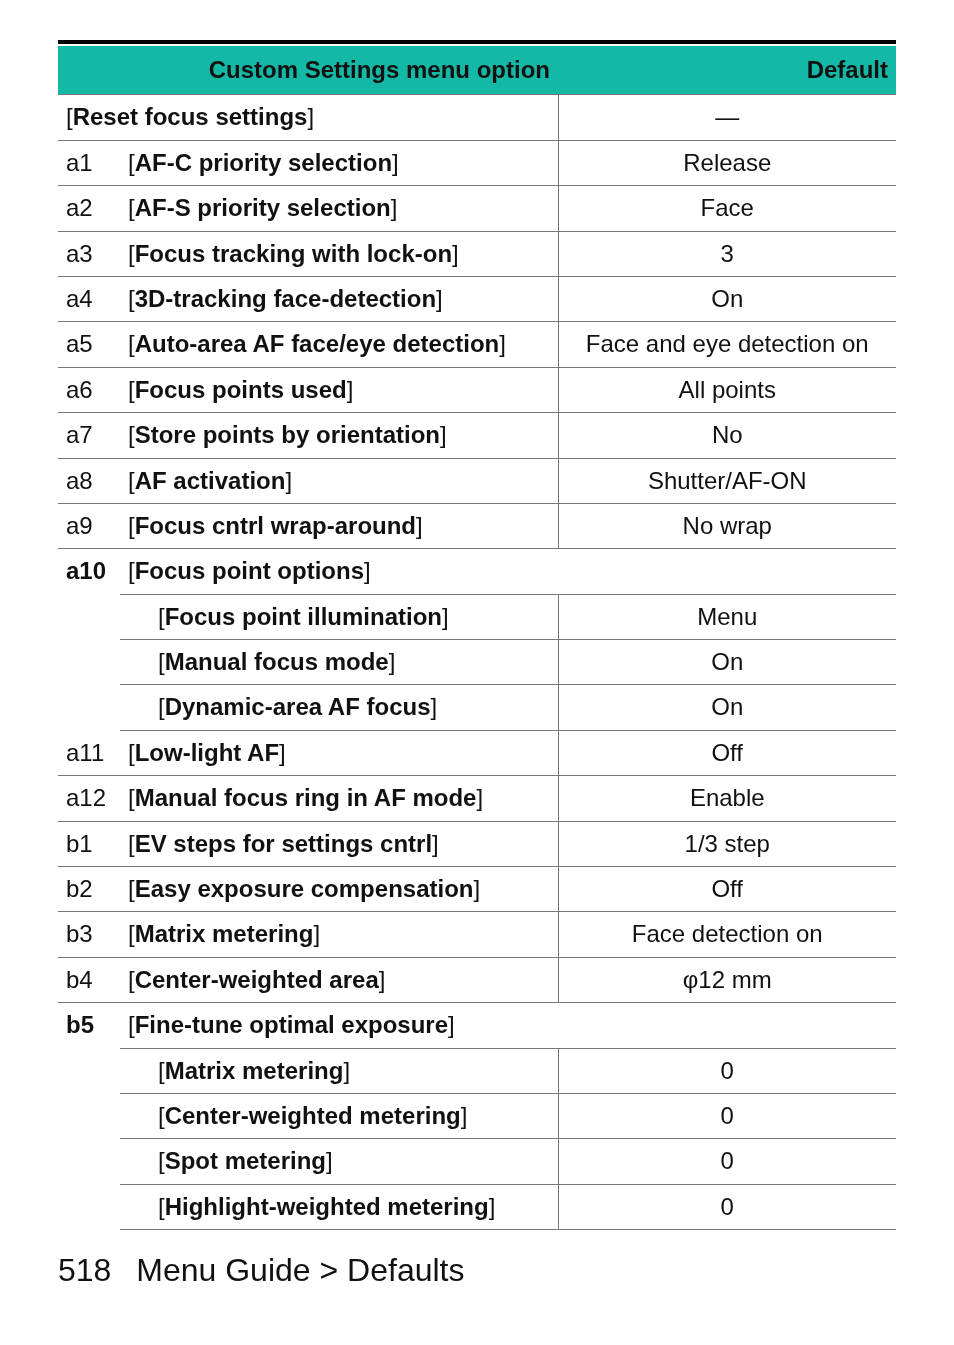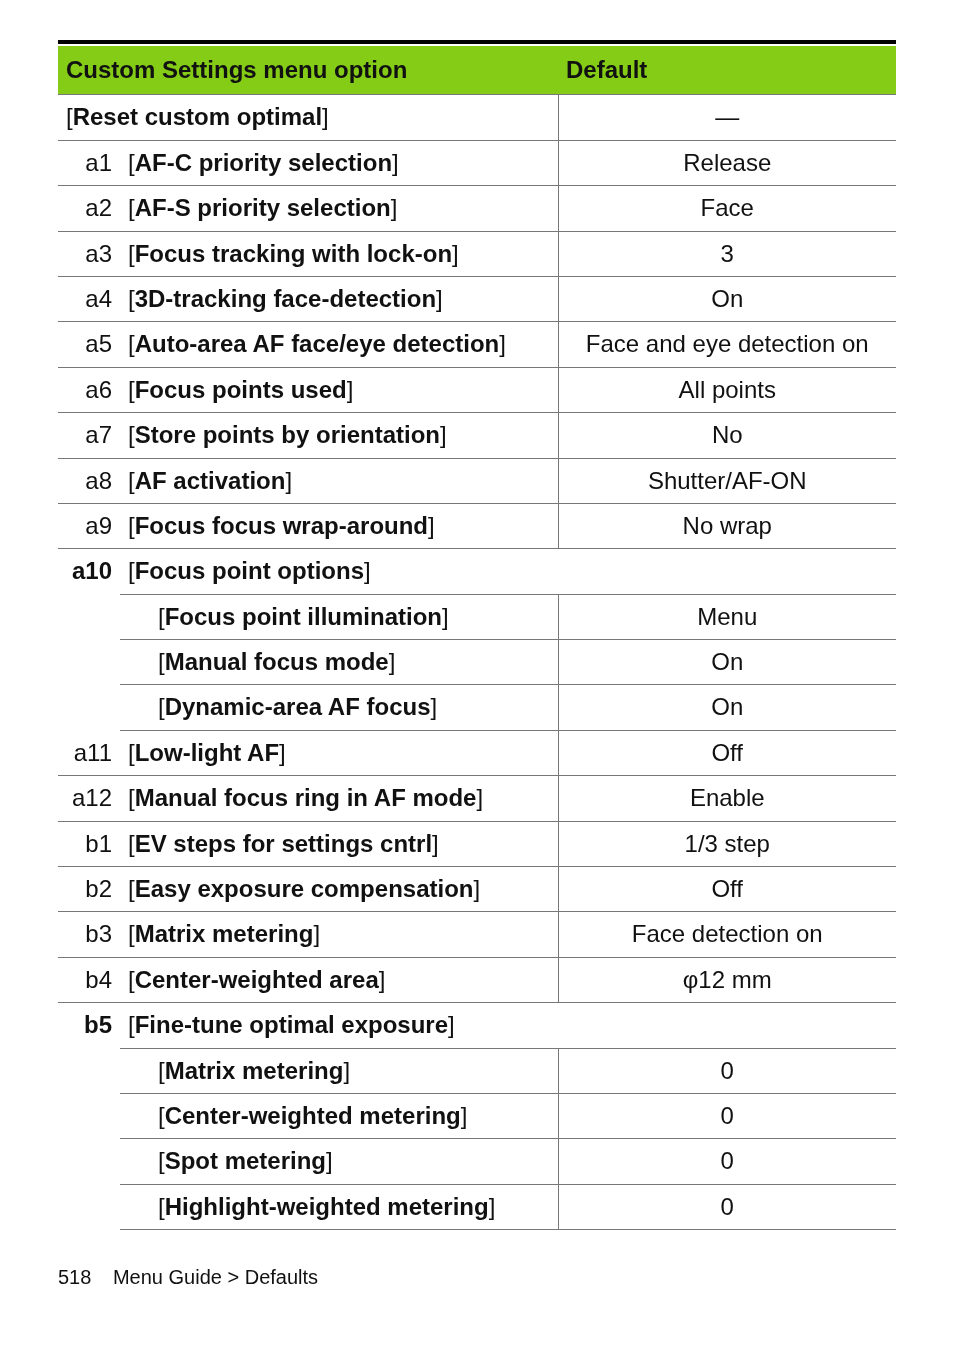--- a/index.html
+++ b/index.html
@@ -36,45 +36,45 @@
   table.main col.c-opt  { width: auto; }
   table.main col.c-def  { width: 338px; }
 
   th, td {
     border-bottom: 1px solid #777;
     padding: 6px 8px 6px 8px;
     vertical-align: middle;
     line-height: 1.35;
   }
   tr.header th {
-    background: #84cc16;
+    background: #14b8a6;
     font-weight: 700;
-    text-align: left;
+    text-align: right;
     border-bottom: 1px solid #777;
     padding: 8px 8px;
   }
   td.num {
-    text-align: right;
+    text-align: left;
     font-weight: 400;
   }
   td.def {
     text-align: center;
     font-weight: 400;
     border-left: 1px solid #777;
   }
   td.opt { font-weight: 400; }
   .b { font-weight: 700; }
   td.no-bottom { border-bottom: none; font-weight: bold; }
   td.sub-spacer { border-bottom: 1px solid #777; }
   td.span-all { }
   .footer {
     position: absolute;
     bottom: 56px;
     left: 58px;
-    font-size: 20px;
+    font-size: 32px;
   }
   .footer .pn { margin-right: 16px; }
 </style>
 </head>
 <body>
 
 <div class="page">
   <div class="title-underline"></div>
 
   <table class="main">
@@ -86,21 +86,21 @@
     </colgroup>
 
     <tbody>
         <tr class="header">
       <th colspan="3">Custom Settings menu option</th>
       <th>Default</th>
     </tr>
 
     <tr>
       <td class="opt" colspan="3">
-        [<span class="b">Reset custom optimal</span>]
+        [<span class="b">Reset focus settings</span>]
       </td>
       <td class="def">—</td>
     </tr>
 
     <tr>
       <td class="num">a1</td>
       <td class="opt" colspan="2">[<span class="b">AF-C priority selection</span>]</td>
       <td class="def">Release</td>
     </tr>
     <tr>
@@ -133,21 +133,21 @@
       <td class="opt" colspan="2">[<span class="b">Store points by orientation</span>]</td>
       <td class="def">No</td>
     </tr>
     <tr>
       <td class="num">a8</td>
       <td class="opt" colspan="2">[<span class="b">AF activation</span>]</td>
       <td class="def">Shutter/AF-ON</td>
     </tr>
     <tr>
       <td class="num">a9</td>
-      <td class="opt" colspan="2">[<span class="b">Focus focus wrap-around</span>]</td>
+      <td class="opt" colspan="2">[<span class="b">Focus cntrl wrap-around</span>]</td>
       <td class="def">No wrap</td>
     </tr>
 
     <tr>
       <td class="num no-bottom" rowspan="4" style="vertical-align:top;">a10</td>
       <td class="opt span-all" colspan="3">[<span class="b">Focus point options</span>]</td>
     </tr>
     <tr>
       <td class="sub-spacer no-bottom"></td>
       <td class="opt">[<span class="b">Focus point illumination</span>]</td>

